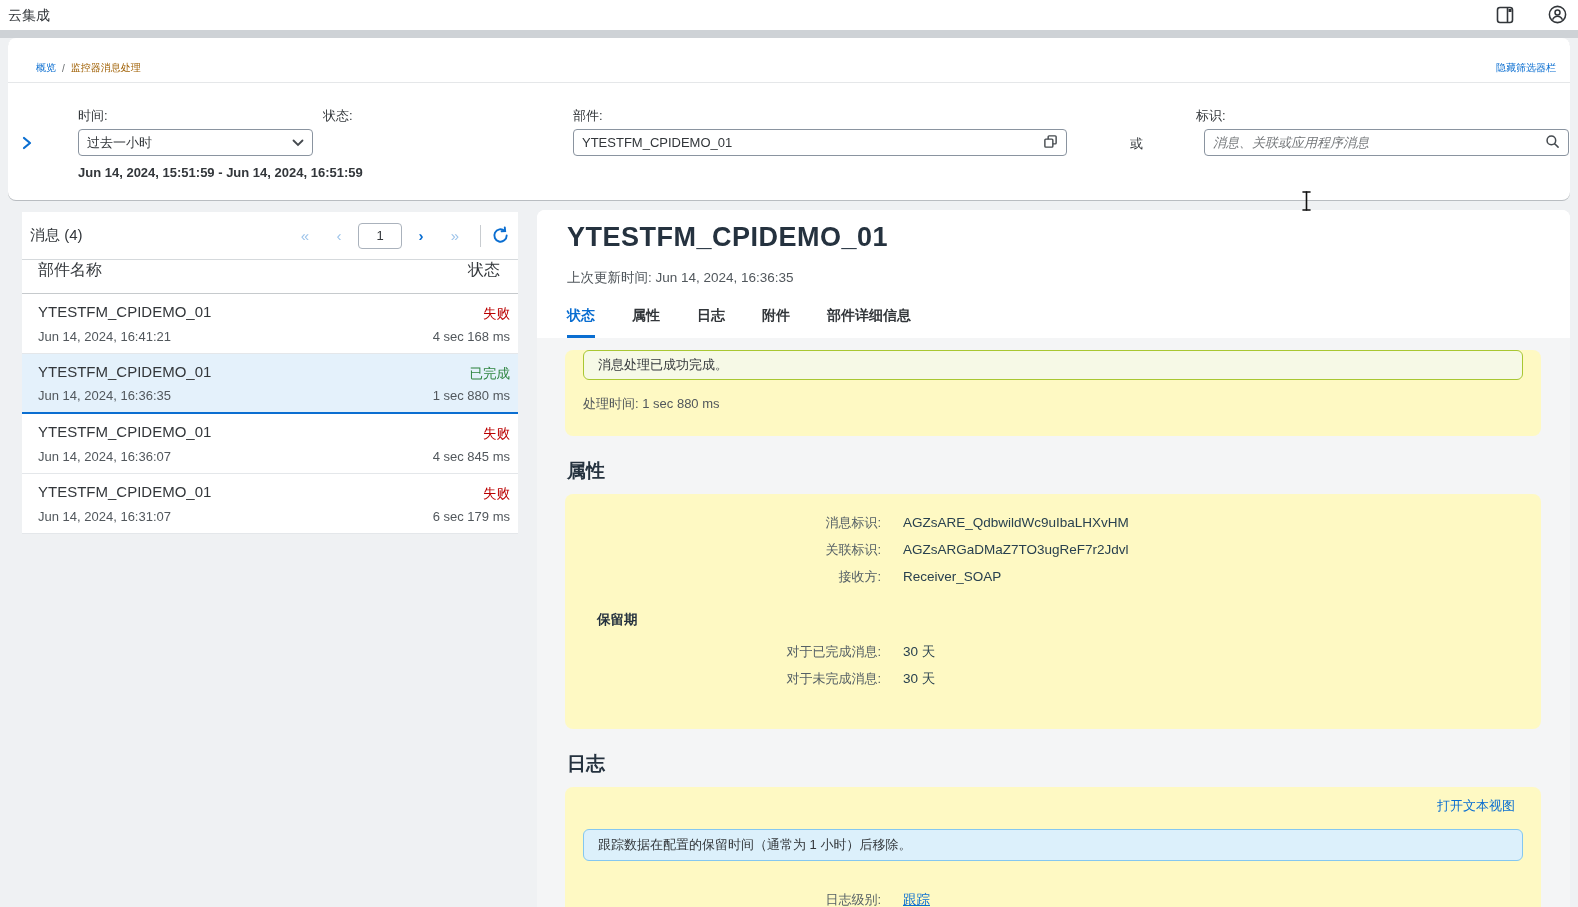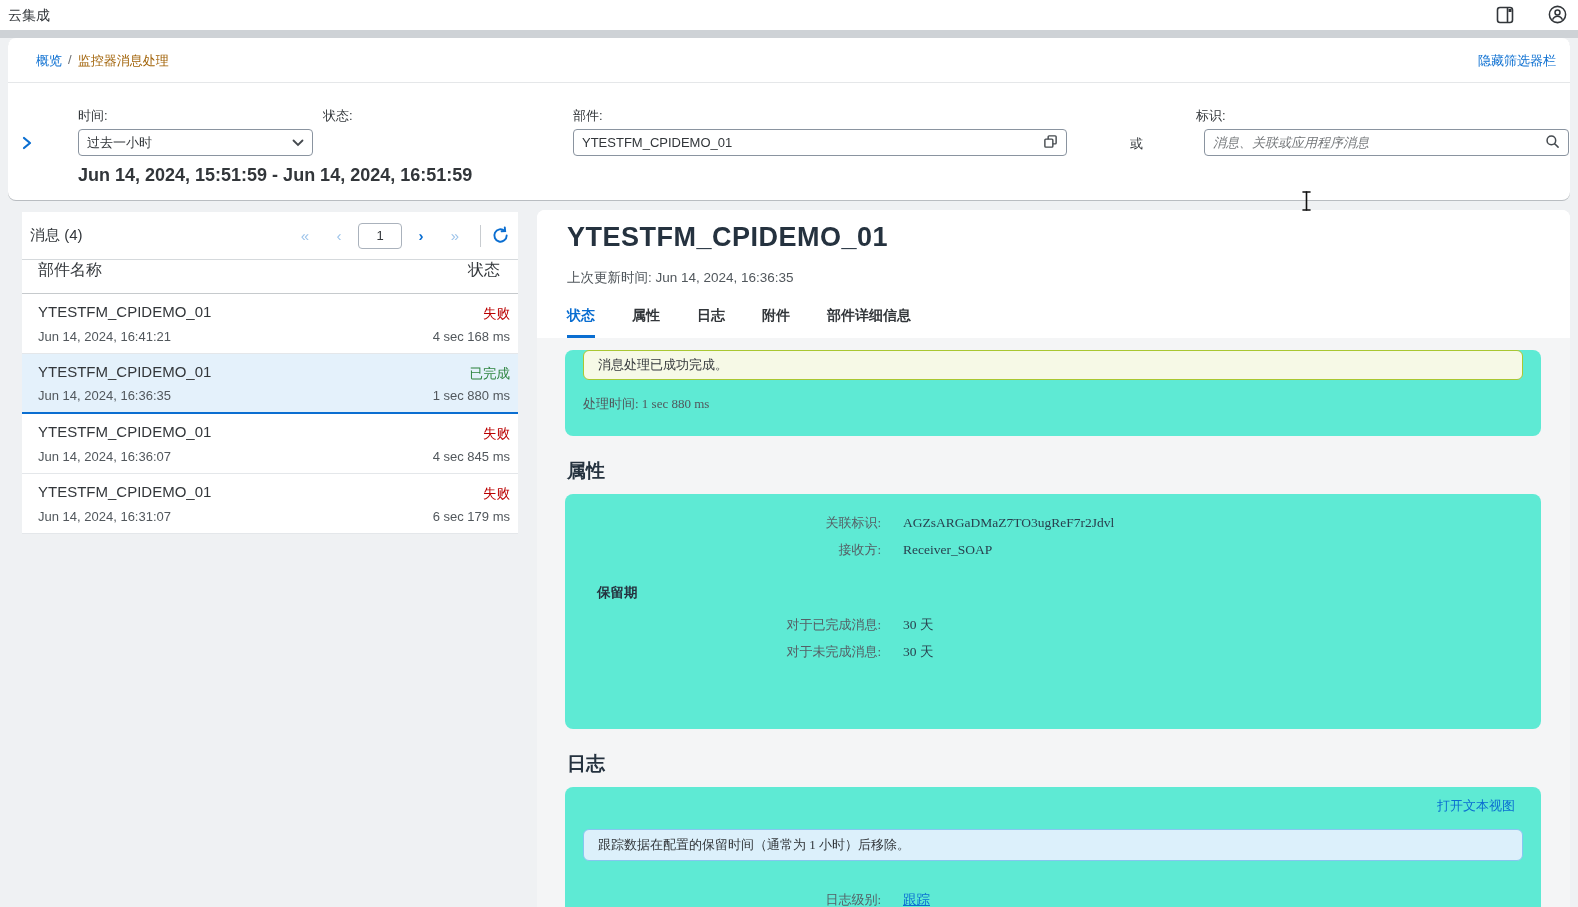--- a/index.html
+++ b/index.html
@@ -11,41 +11,41 @@
   .shell-bar { position:absolute; left:0; top:0; width:1578px; height:30px; background:#ffffff; }
   .shell-title { position:absolute; left:8px; top:7px; font-size:14px; color:#32363a; }
   .shell-icons { position:absolute; right:10px; top:4px; display:flex; gap:32px; align-items:center; }
   .shell-icons svg { display:block; }
   .shell-band { position:absolute; left:0; top:30px; width:1578px; height:8px; background:#ced2d6; }
 
   
   .top-panel { position:absolute; left:8px; top:38px; width:1562px; height:162px;
     background:#ffffff; border-radius:8px; box-shadow:0 1px 0 #b9bdc1; }
   .breadcrumb-row { position:absolute; left:28px; right:14px; top:14px; height:32px;
-    display:flex; align-items:flex-start; font-size:13px; }
+    display:flex; align-items:center; font-size:10px; }
   .crumb-link { color:#0a6ed1; cursor:pointer; }
   .crumb-sep { margin:0 6px; color:#6a6d70; }
   .crumb-current { color:#a16207; }
   .hide-filters-link { margin-left:auto; color:#0a6ed1; cursor:pointer; }
   .top-divider { position:absolute; left:0; right:0; top:44px; border-top:1px solid #e5e7e9; }
 
   .filter-expander { position:absolute; left:12px; top:97px; color:#0a6ed1; cursor:pointer; }
   .f-label { position:absolute; font-size:13px; color:#32363a; top:69px; }
   .f-ctrl { position:absolute; top:91px; height:27px; background:#fff;
     border:1px solid #8a94a0; border-radius:4px; font-size:13px; color:#32363a;
     display:flex; align-items:center; padding:0 8px; cursor:pointer; }
   .f-ctrl .grow { flex:1 1 auto; white-space:nowrap; overflow:hidden; }
   .f-ctrl svg { flex:0 0 auto; }
   .lbl-time  { left:70px; }  .ctrl-time  { left:70px;  width:235px; }
   .lbl-status{ left:315px; } .ctrl-status{ left:315px; width:240px; }
   .lbl-art   { left:565px; } .ctrl-art   { left:565px; width:494px; }
   .or-label  { position:absolute; left:1122px; top:97px; font-size:13px; color:#32363a; }
   .lbl-id    { left:1188px; } .ctrl-id    { left:1196px; width:365px; }
   .placeholder-text { color:#74777a; font-style:italic; }
-  .date-range { position:absolute; left:70px; top:127px; font-size:18px; font-weight:bold; color:#32363a; }
+  .date-range { position:absolute; left:70px; top:127px; font-size:13px; font-weight:bold; color:#32363a; }
 
   
   .list-panel { position:absolute; left:22px; top:212px; width:496px; background:#ffffff; }
   .list-toolbar { height:48px; display:flex; align-items:center; padding:0 8px 0 8px;
     border-bottom:1px solid #d5d9dc; }
   .list-title { font-size:15px; color:#32363a; }
   .paginator { margin-left:auto; display:flex; align-items:center; gap:4px; }
   .page-btn { width:30px; height:26px; display:flex; align-items:center; justify-content:center;
     font-size:15px; cursor:pointer; user-select:none; }
   .page-btn.disabled { color:#9cc3ea; cursor:default; }
@@ -75,21 +75,21 @@
   .detail-header { position:relative; height:128px; background:#ffffff; }
   .detail-title { position:absolute; left:30px; top:12px; font-size:27px; font-weight:bold;
     color:#25323f; letter-spacing:0.5px; }
   .detail-updated { position:absolute; left:30px; top:59px; font-size:13.5px; color:#51575c; }
   .tab-strip { position:absolute; left:30px; bottom:0; display:flex; gap:37px; }
   .tab-item { font-size:14px; font-weight:bold; color:#32363a; padding-bottom:10px; cursor:pointer; }
   .tab-item.active { color:#0a6ed1; border-bottom:3px solid #0a6ed1; }
 
   .detail-content { position:absolute; left:0; right:0; top:128px; bottom:0;
     background:#f4f5f6; overflow:hidden; }
-  .card { position:relative; background:#5eead4; border-radius:8px; margin:0 28px; width:976px;font-family:Liberation Serif, serif; }
+  .card { position:relative; background:#fef9c3; border-radius:8px; margin:0 28px; width:976px; }
   .card-status { margin-top:9px; height:86px; }
   .strip { margin:0 18px; border-radius:6px; font-size:13px; display:flex; align-items:center; padding:0 14px; }
   .strip-success { margin-top:12px; height:30px; background:#f6f9e6; border:1px solid #a9c732; color:#32363a; }
   .processing-time { margin:15px 18px 0 18px; font-size:13px; color:#51575c; }
 
   .section-title { margin:22px 0 10px 30px; font-size:19px; font-weight:bold; color:#25323f; }
   .card-props { height:235px; padding-top:20px; }
   .prop-row { display:flex; margin-bottom:10px; font-size:13px; line-height:17px; }
   .prop-label { width:316px; text-align:right; color:#556066; flex:0 0 auto; }
   .prop-value { margin-left:22px; color:#29414f; font-size:13.5px; }
@@ -249,20 +249,24 @@
     <div class="card card-status">
       <div class="strip strip-success">
         <span>消息处理已成功完成。</span>
       </div>
       <div class="processing-time">处理时间: 1 sec 880 ms</div>
     </div>
 
     <div class="section-title">属性</div>
     <div class="card card-props">
       <div class="prop-row">
+        <span class="prop-label">消息标识:</span>
+        <span class="prop-value">AGZsARE_QdbwildWc9uIbaLHXvHM</span>
+      </div>
+      <div class="prop-row">
         <span class="prop-label">关联标识:</span>
         <span class="prop-value">AGZsARGaDMaZ7TO3ugReF7r2Jdvl</span>
       </div>
       <div class="prop-row">
         <span class="prop-label">接收方:</span>
         <span class="prop-value">Receiver_SOAP</span>
       </div>
       <div class="subheader">保留期</div>
       <div class="prop-row">
         <span class="prop-label">对于已完成消息:</span>

